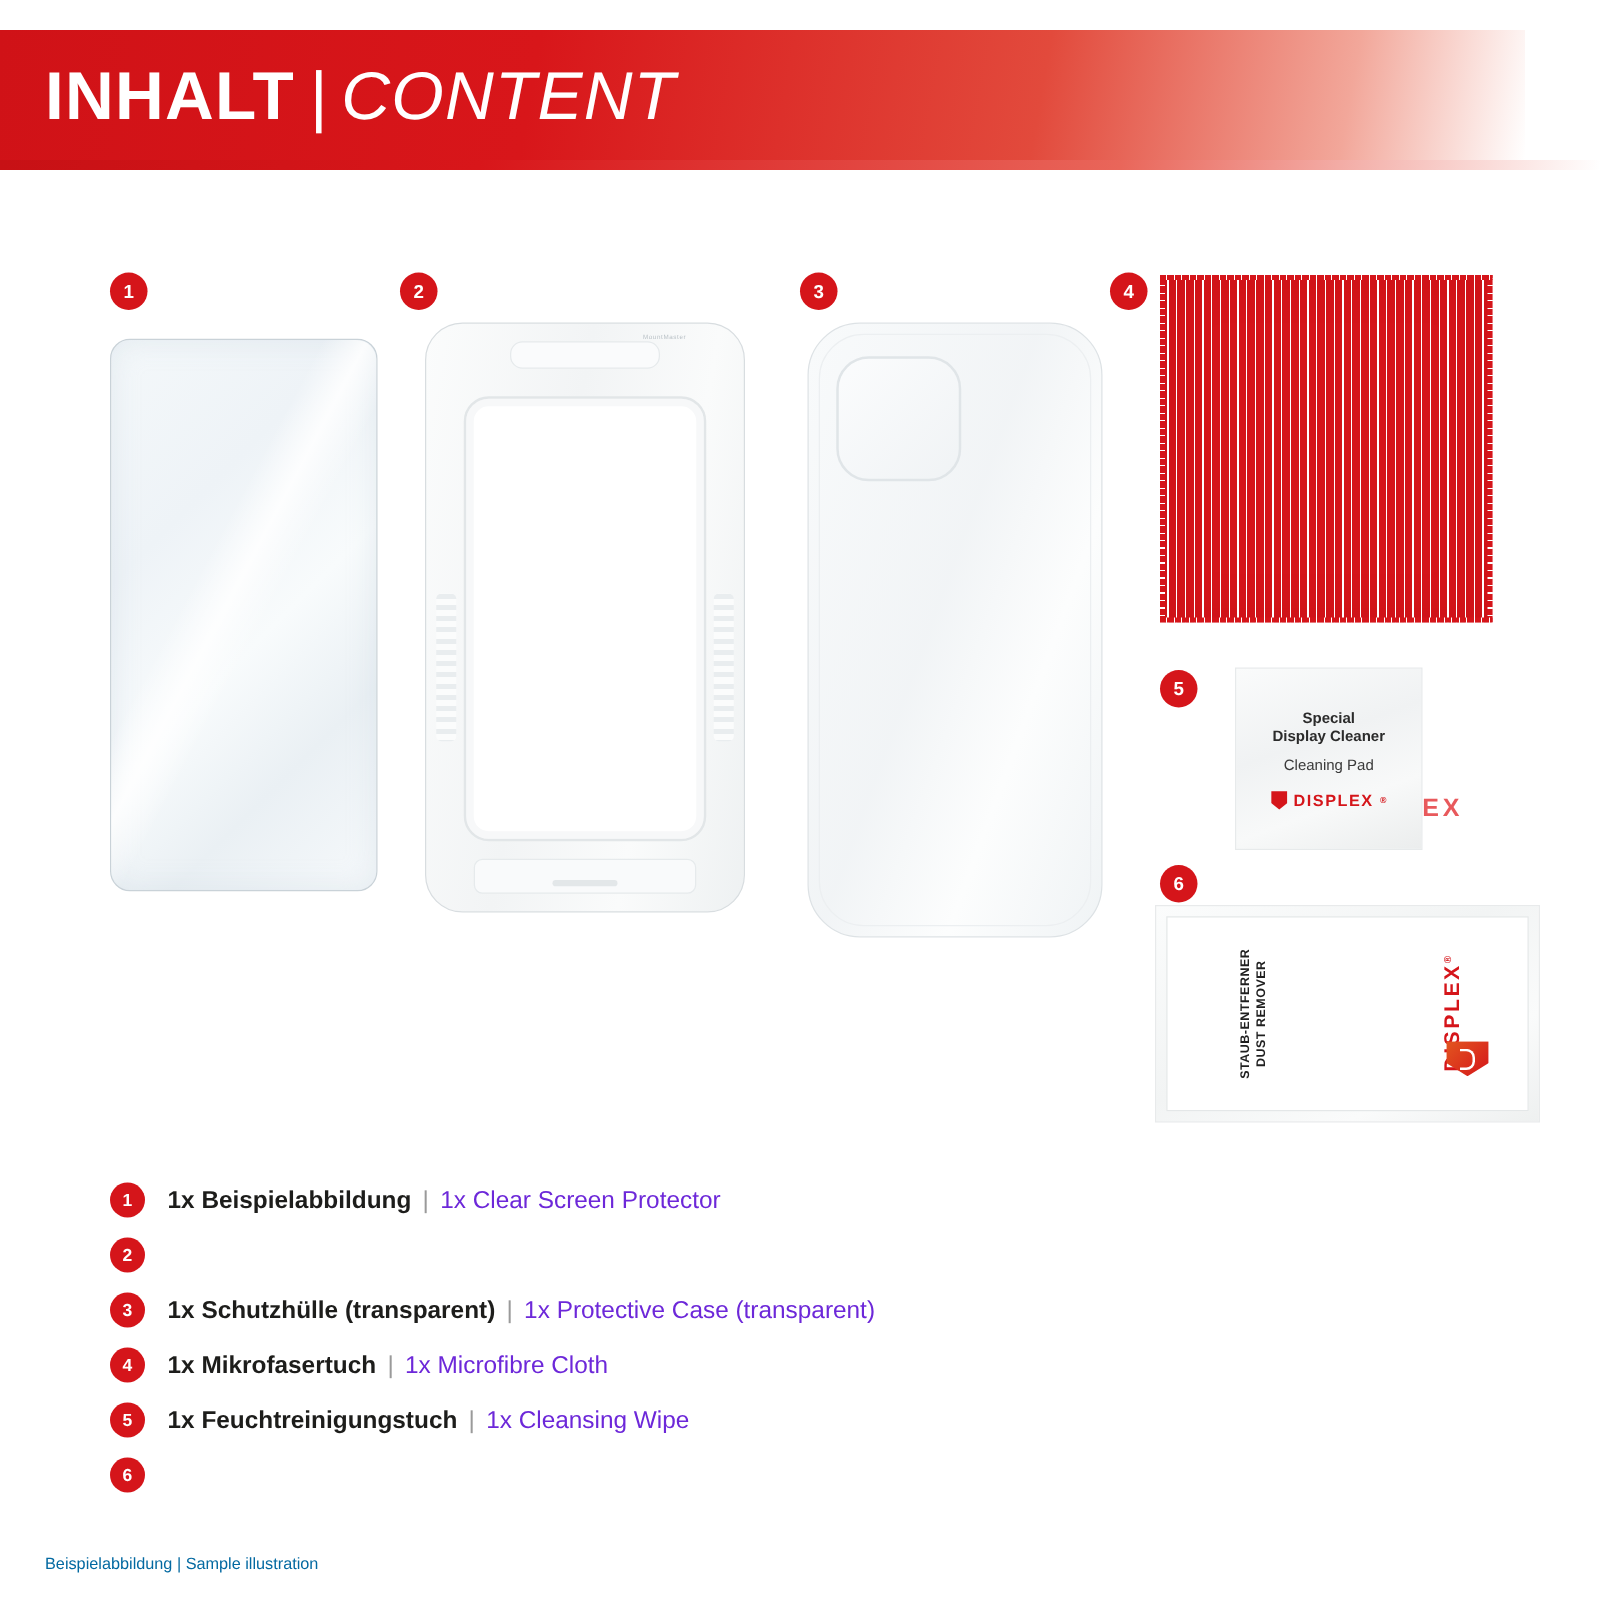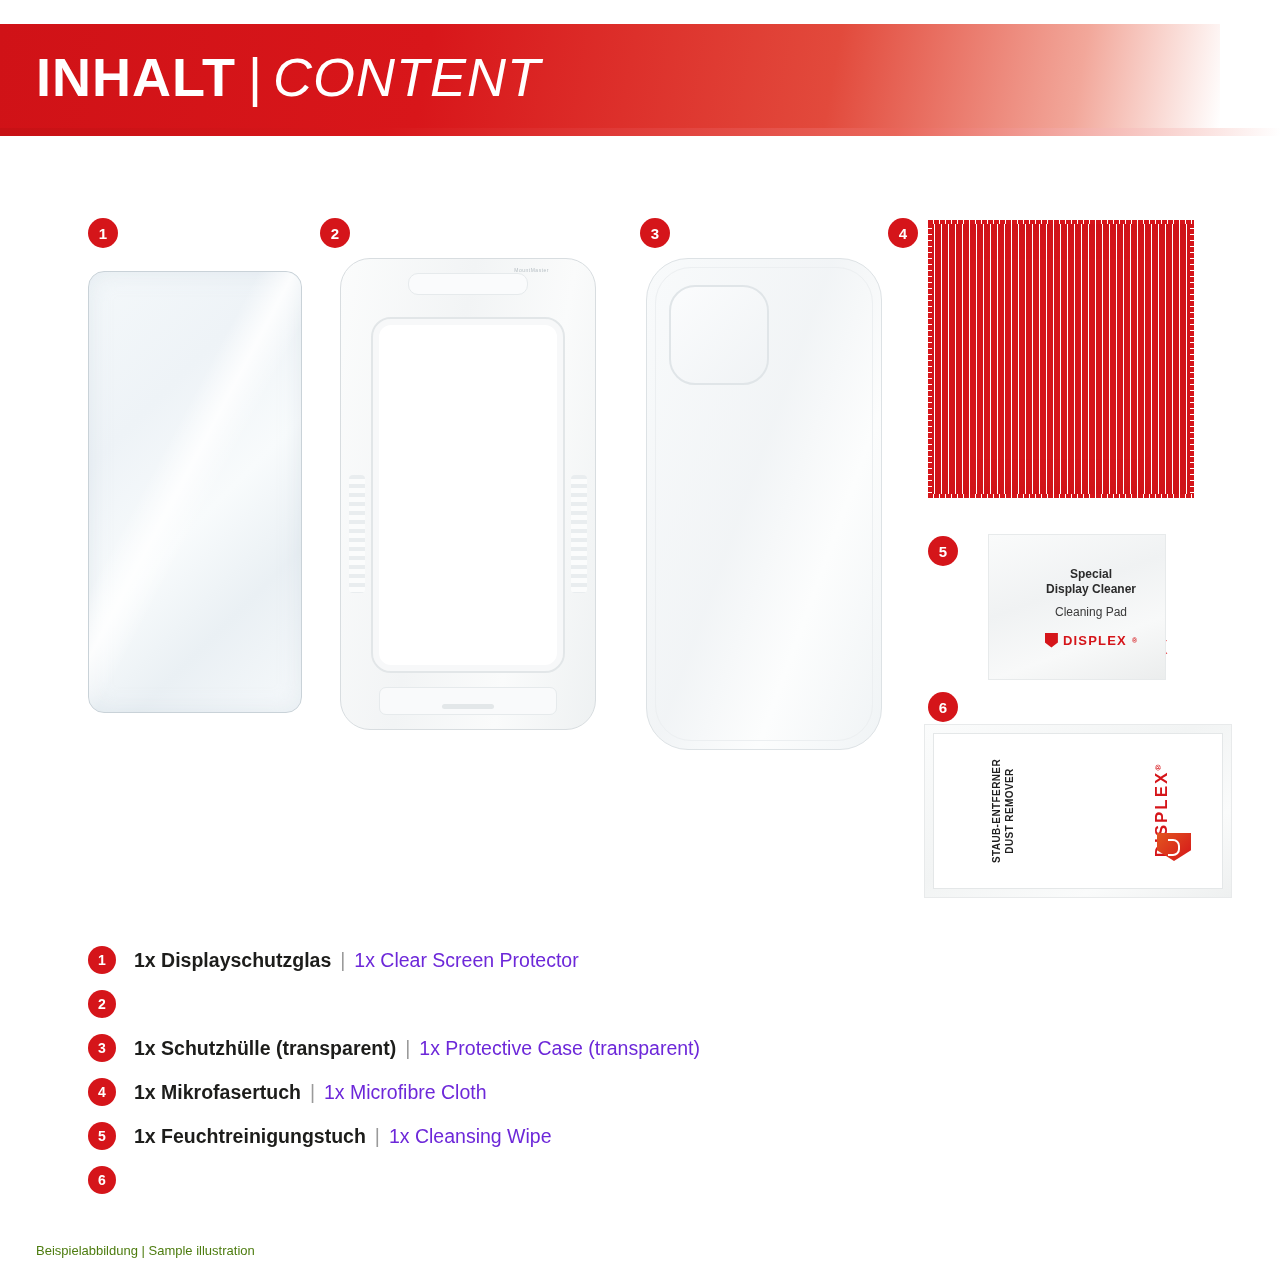--- a/index.html
+++ b/index.html
@@ -255,21 +255,20 @@
     top: 422px;
     width: 148px;
     height: 144px;
     background: linear-gradient(160deg, #fafbfb 0%, #f0f2f3 40%, #f8f9f9 70%, #ebeded 100%);
     border: 1px solid #e7eaeb;
     display: flex;
     flex-direction: column;
     align-items: center;
     justify-content: center;
     gap: 8px;
-    padding-left: 28px;
   }
   .wipe-title {
     font-size: 12px;
     font-weight: 700;
     color: #2b2b2b;
     text-align: center;
     line-height: 15px;
   }
   .wipe-sub {
     font-size: 12px;
@@ -400,21 +399,21 @@
     font-size: 11px;
     vertical-align: super;
   }
 
   
   .footer {
     position: absolute;
     left: 36px;
     bottom: 22px;
     font-size: 13px;
-    color: #4d7c0f;
+    color: #0369a1;
   }
 </style>
 </head>
 <body>
 
 <div class="header">
   <div class="header-title">
     <span class="de">INHALT</span><span class="sep">|</span><span class="en">CONTENT</span>
   </div>
 </div>
@@ -475,21 +474,21 @@
     <div class="dust-mark"></div>
   </div>
 
 </div>
 
 <div class="legend">
 
   <div class="legend-row">
     <div class="num">1</div>
     <div class="legend-text">
-      <span class="de">1x Displayschutzglas</span><span class="bar">|</span><span class="en">1x Clear Screen Protector</span>
+      <span class="de">1x Beispielabbildung</span><span class="bar">|</span><span class="en">1x Clear Screen Protector</span>
     </div>
   </div>
 
   <div class="legend-row">
     <div class="num">2</div>
   </div>
 
   <div class="legend-row">
     <div class="num">3</div>
     <div class="legend-text">

